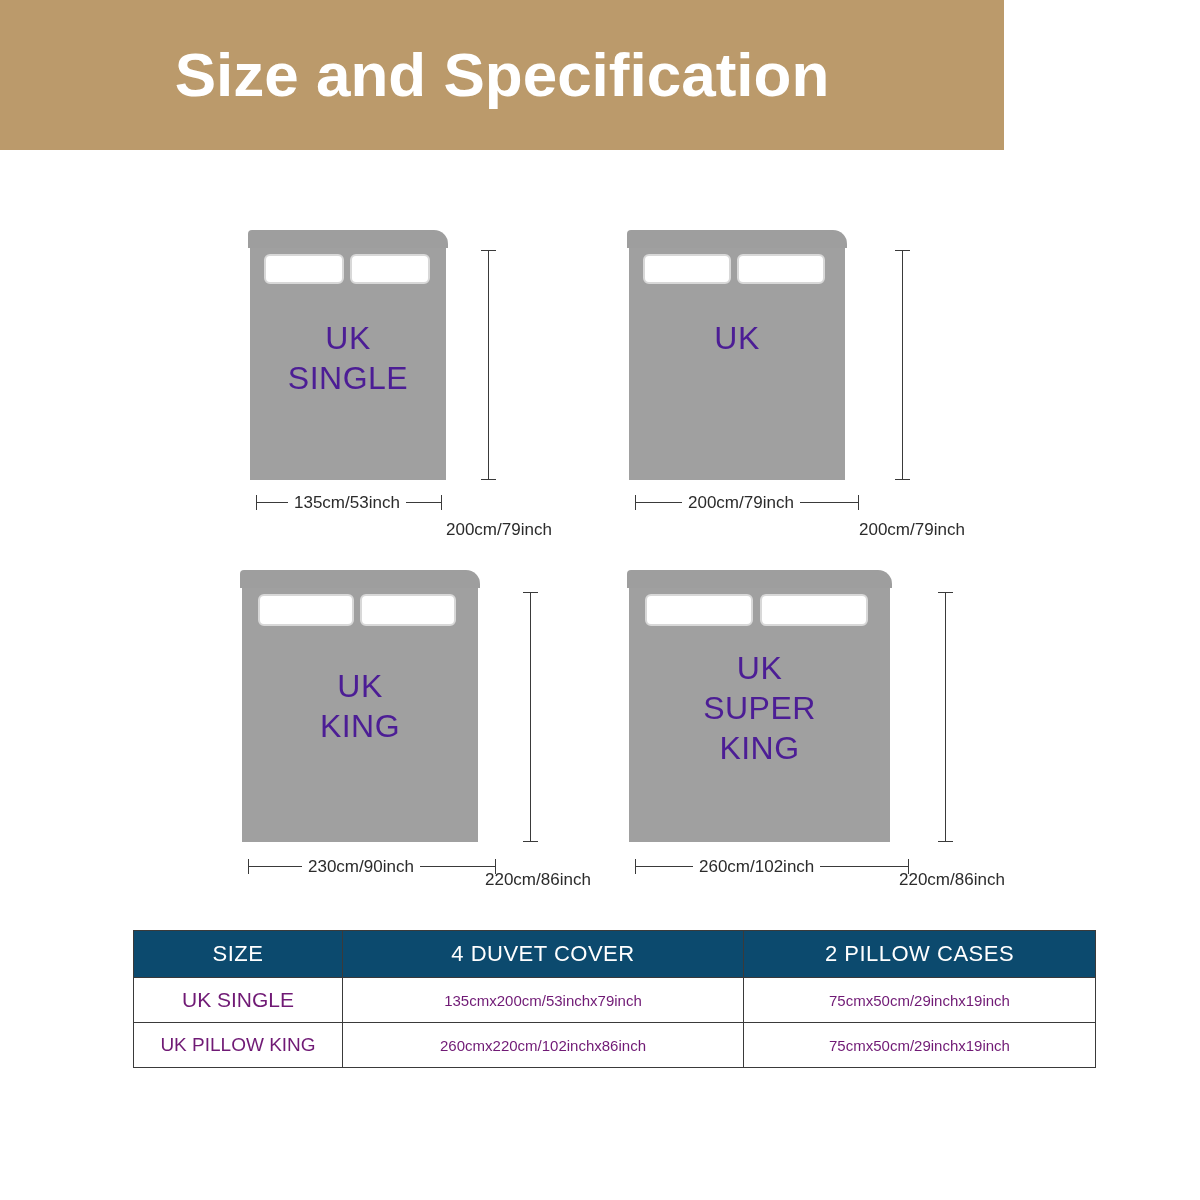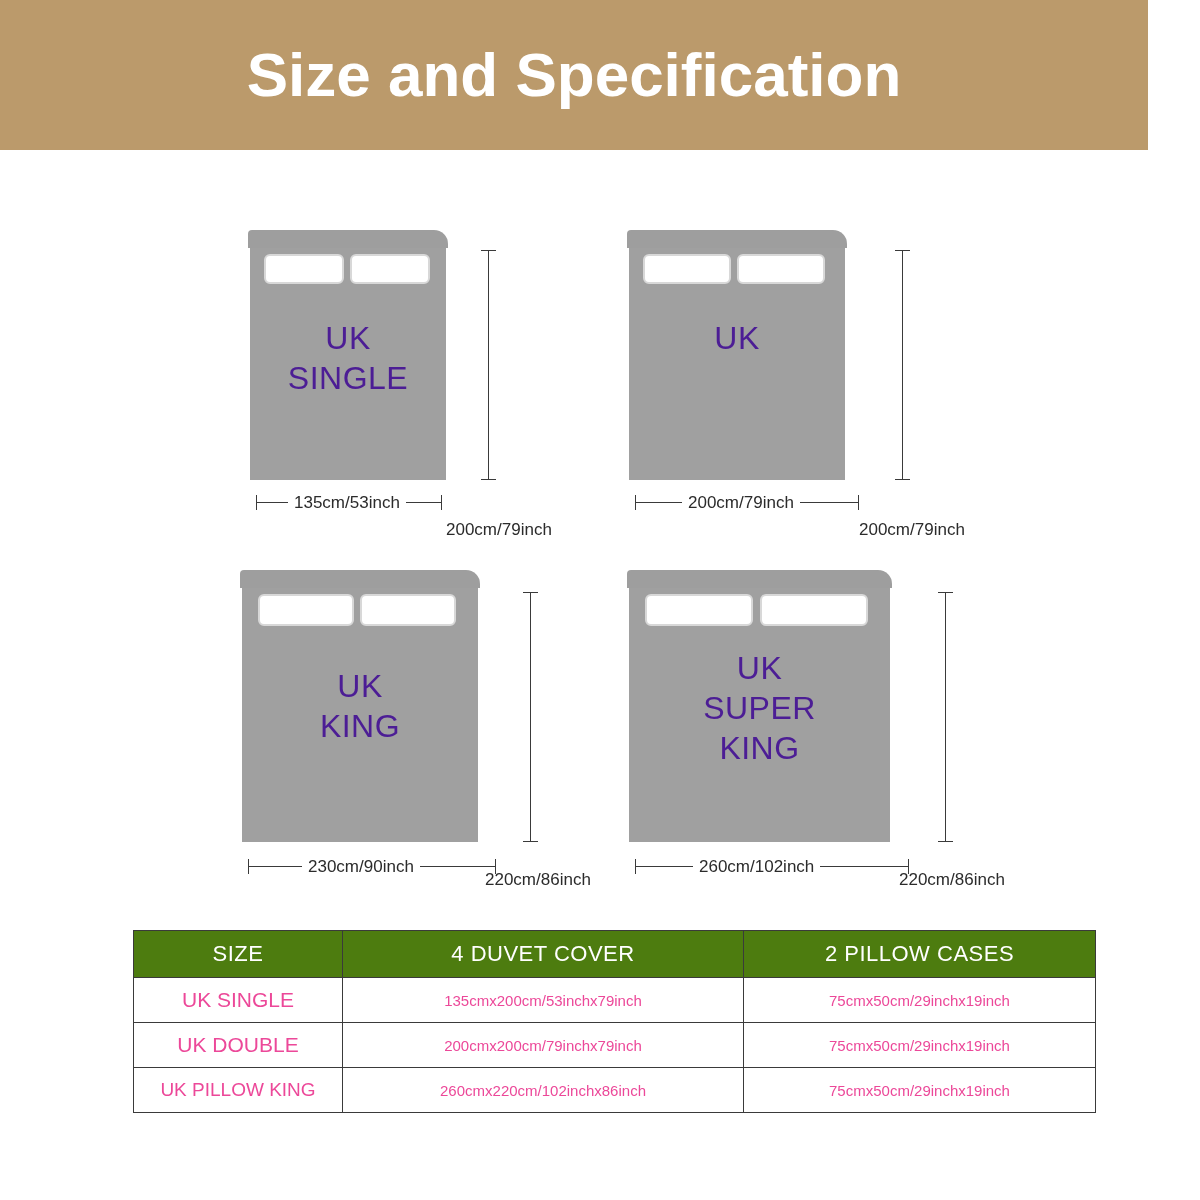--- a/index.html
+++ b/index.html
@@ -9,21 +9,21 @@
   body {
     width: 1200px;
     height: 1200px;
     background: #ffffff;
     font-family: "Liberation Sans", sans-serif;
     overflow: hidden;
   }
 
   
   .header {
-    width: 1148px;
+    width: 1004px;
     height: 150px;
     background: #bb9a6b;
     display: flex;
     align-items: center;
     justify-content: center;
     box-sizing: border-box;
   }
   .header-title {
     color: #ffffff;
     font-size: 62px;
@@ -131,28 +131,28 @@
     width: 935px;
   }
   table.spec {
     border-collapse: collapse;
     width: 100%;
     table-layout: fixed;
   }
   table.spec th, table.spec td {
     border: 1px solid #3a3a3a;
     text-align: center;
-    color: #ec4899;
+    color: #701a75;
     font-weight: normal;
     height: 44px;
     padding: 0 4px;
     white-space: nowrap;
   }
   table.spec thead th {
-    background: #4d7c0f;
+    background: #0c4a6e;
     color: #ffffff;
     font-size: 22px;
     letter-spacing: 0.5px;
     height: 46px;
   }
   table.spec tbody td {
     font-size: 15px;
   }
   table.spec tbody td.size-cell { font-size: 21px; }
   table.spec tbody tr:last-child td.size-cell { font-size: 19px; }
@@ -250,24 +250,19 @@
         <th class="col-pillow">2 PILLOW CASES</th>
       </tr>
     </thead>
     <tbody>
       <tr>
         <td class="size-cell">UK SINGLE</td>
         <td>135cmx200cm/53inchx79inch</td>
         <td>75cmx50cm/29inchx19inch</td>
       </tr>
       <tr>
-        <td class="size-cell">UK DOUBLE</td>
-        <td>200cmx200cm/79inchx79inch</td>
-        <td>75cmx50cm/29inchx19inch</td>
-      </tr>
-      <tr>
         <td class="size-cell">UK PILLOW KING</td>
         <td>260cmx220cm/102inchx86inch</td>
         <td>75cmx50cm/29inchx19inch</td>
       </tr>
     </tbody>
   </table>
 </div>
 
 </body></html>

